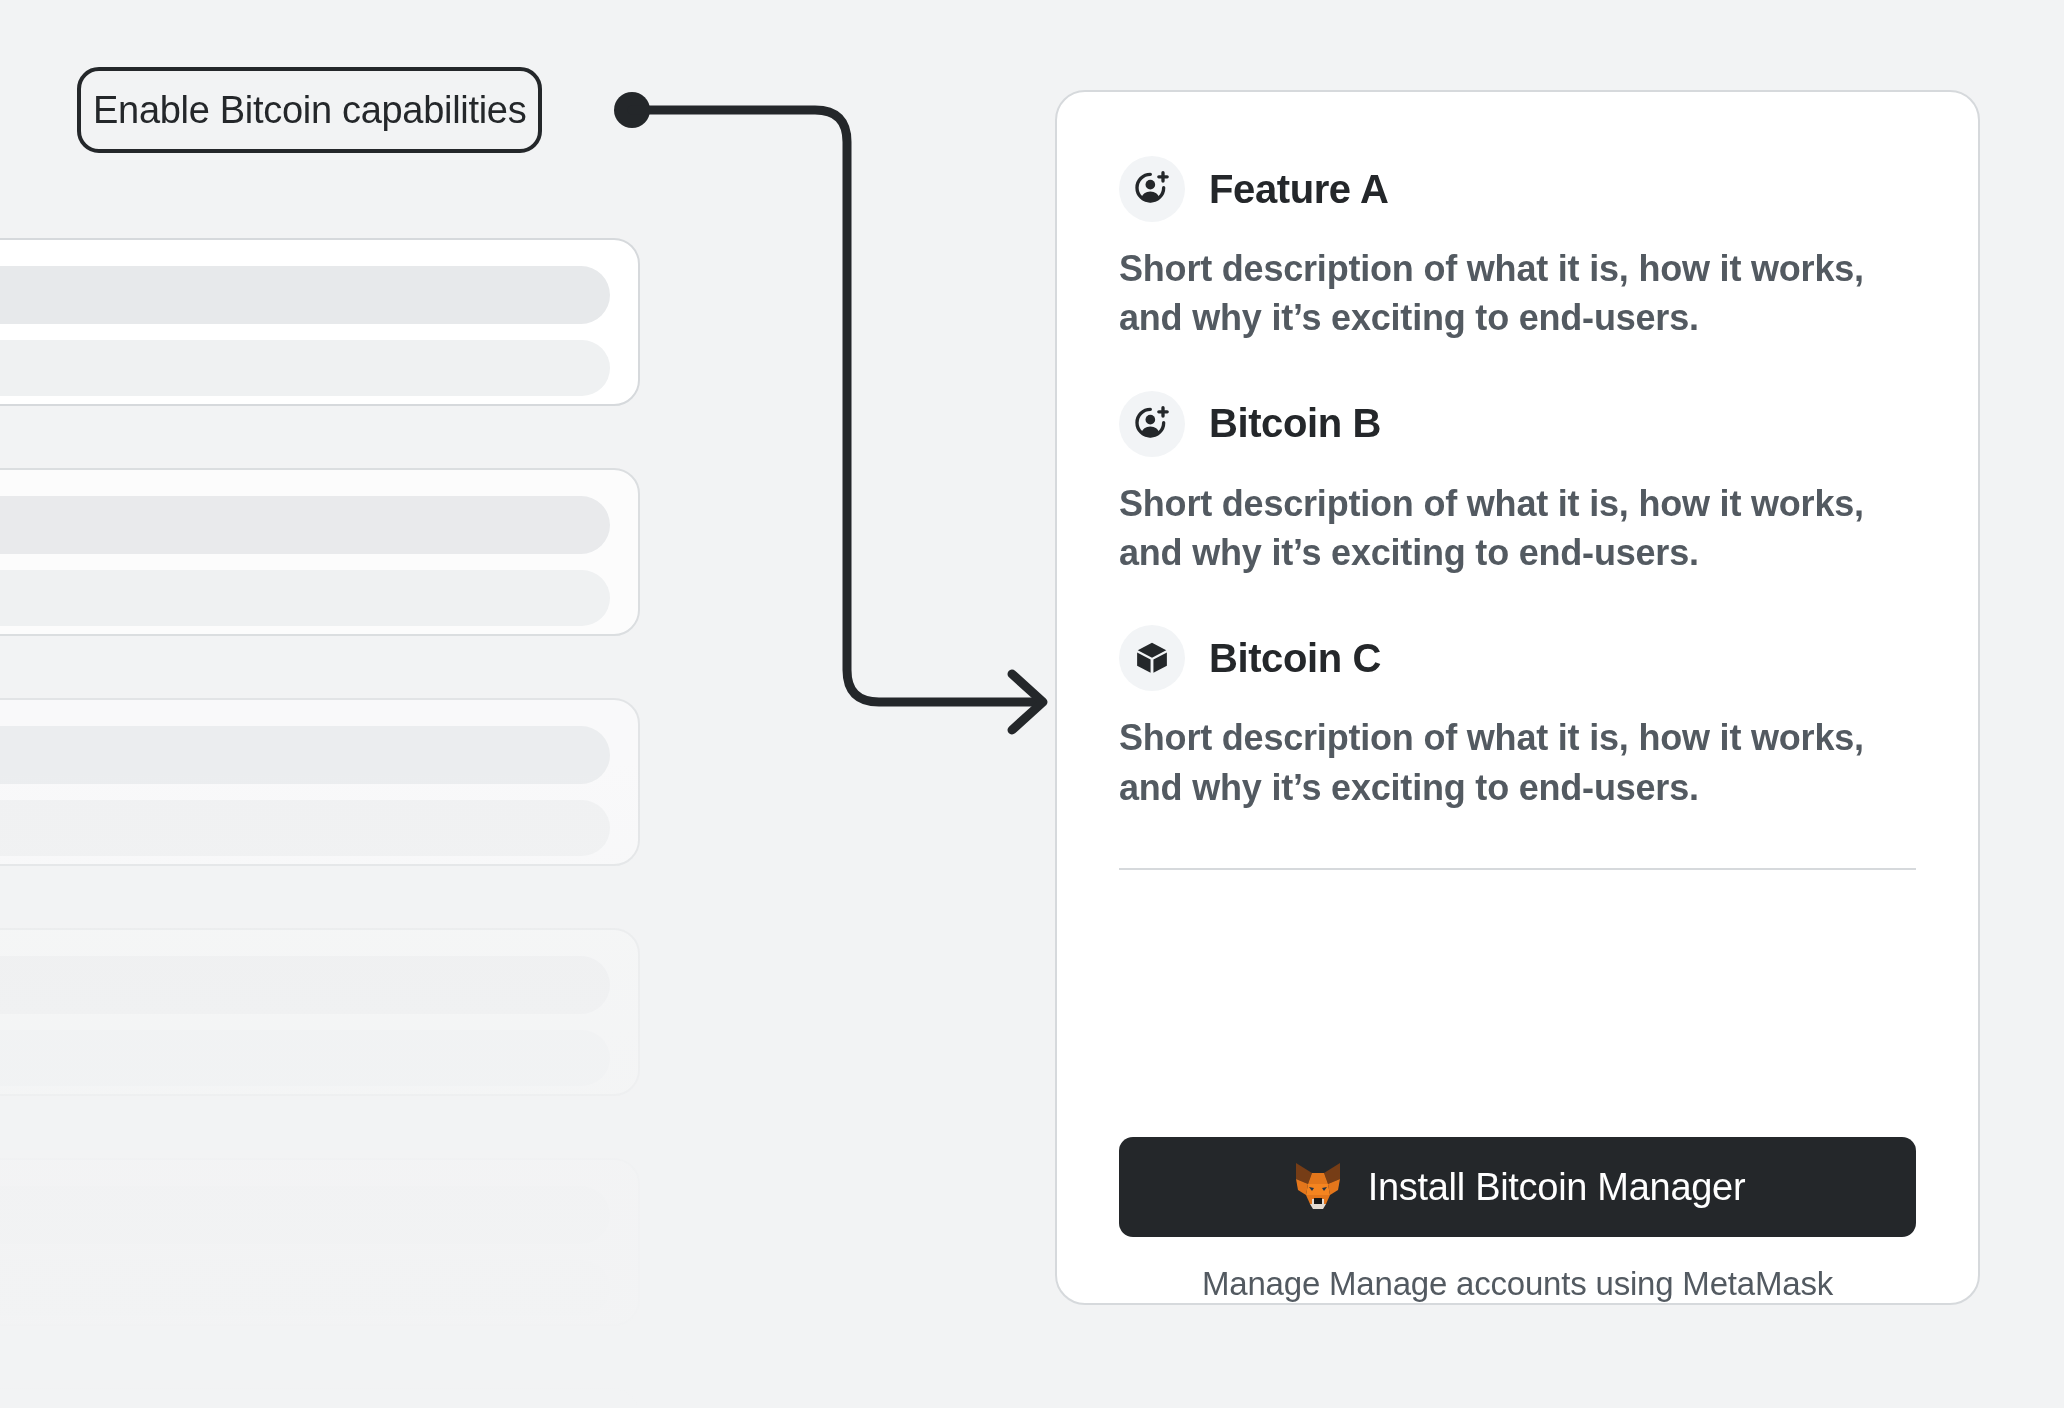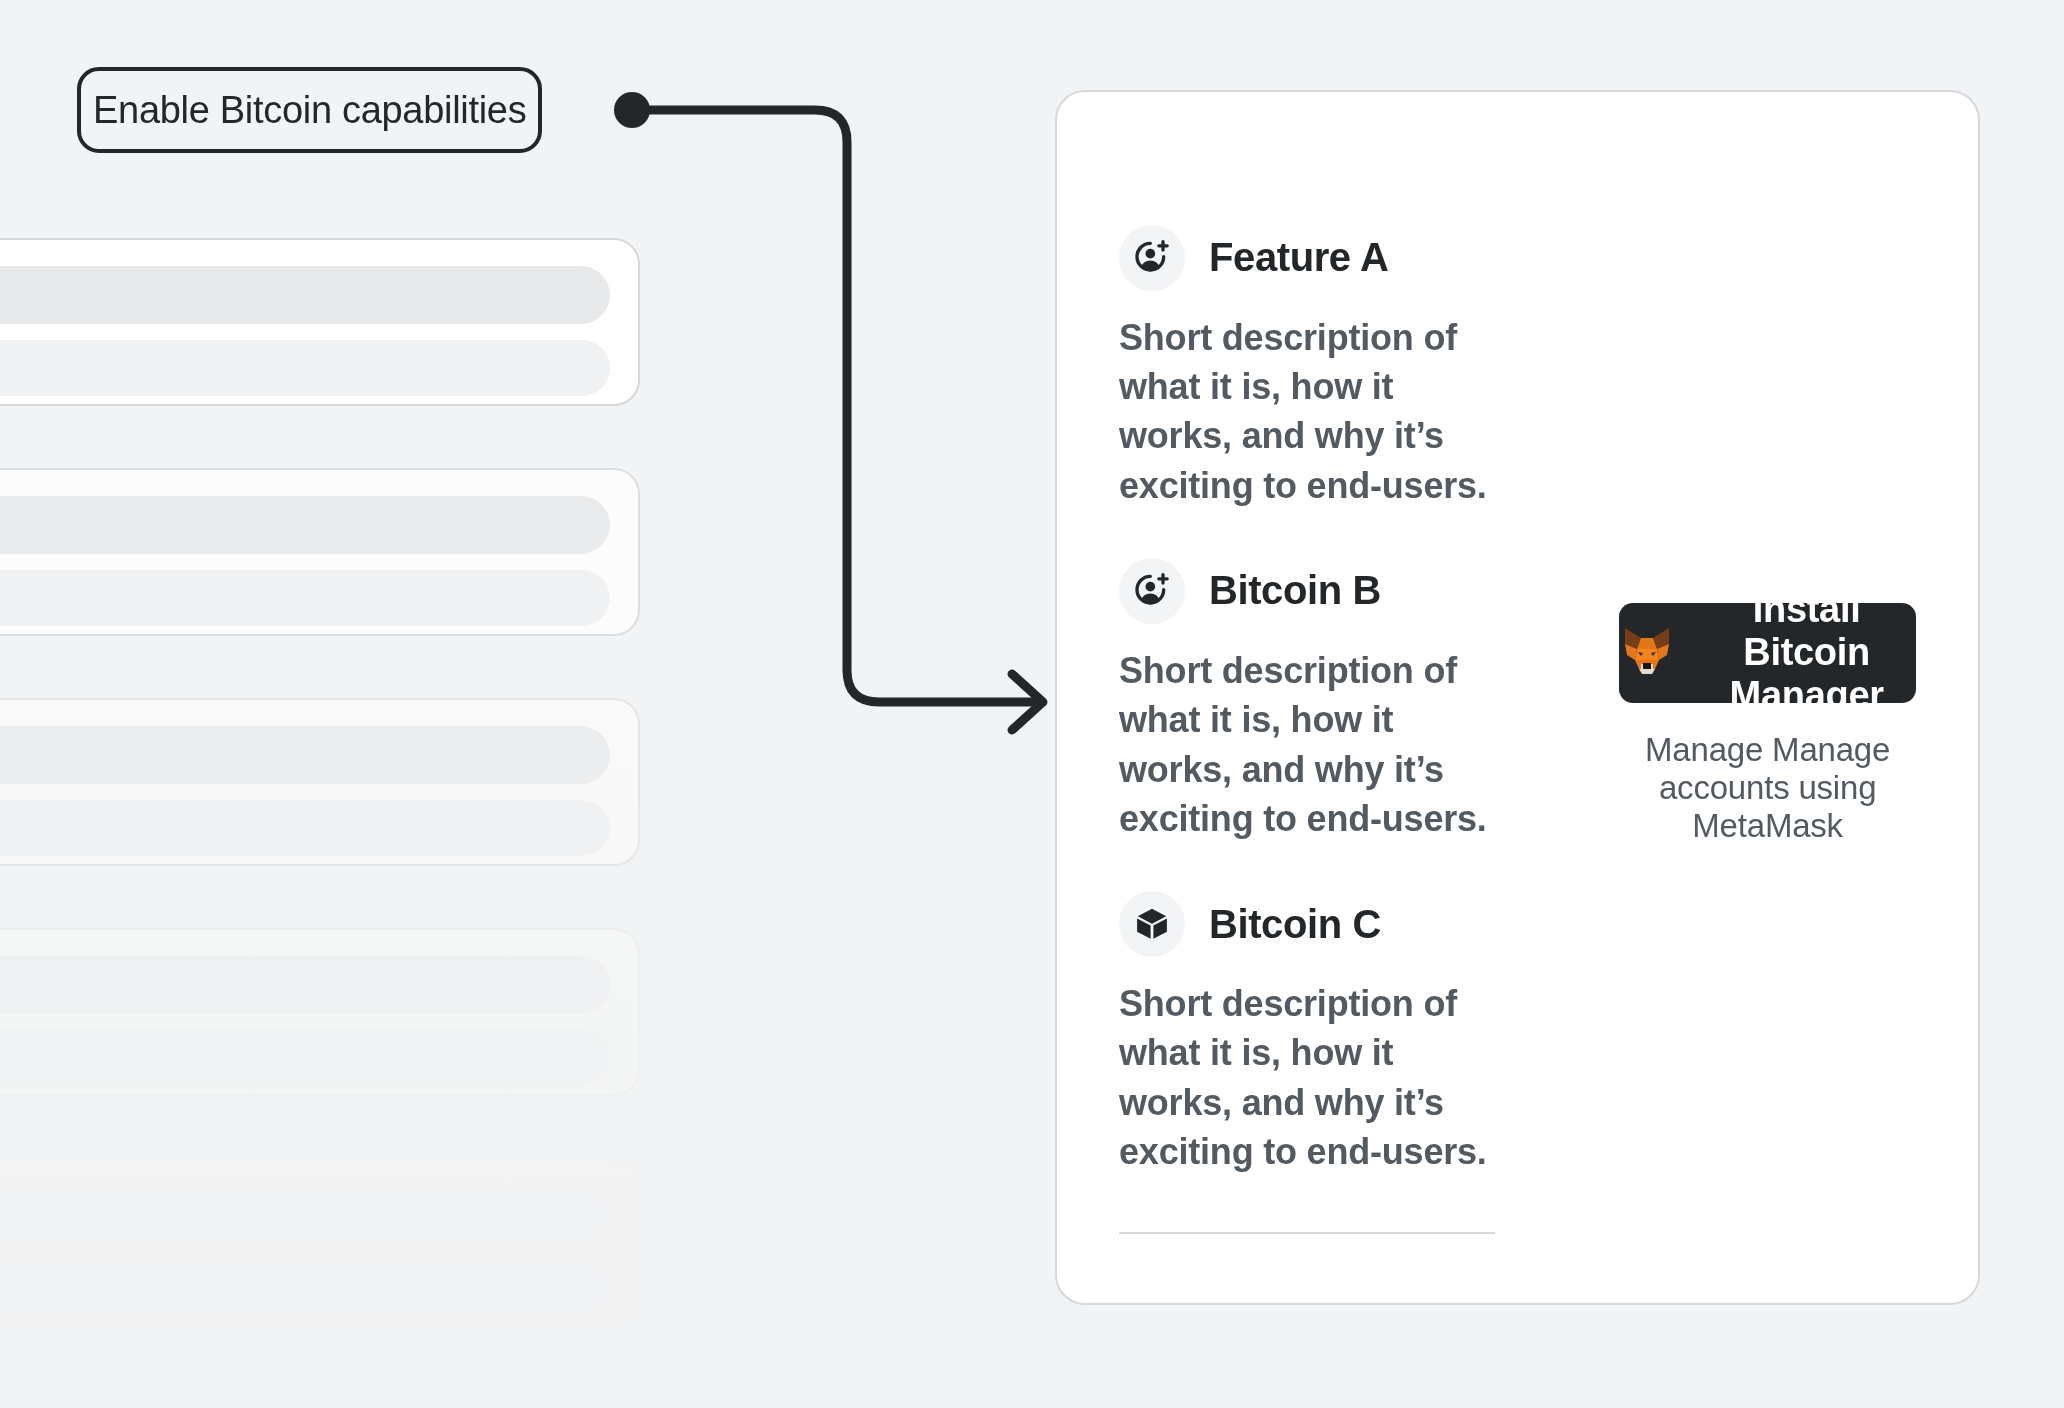--- a/index.html
+++ b/index.html
@@ -99,22 +99,21 @@
     position: absolute;
     left: 1055px;
     top: 90px;
     box-sizing: border-box;
     width: 925px;
     height: 1215px;
     background: #FFFFFF;
     border: 2px solid #D6D9DC;
     border-radius: 30px;
     display: flex;
-    flex-direction: row;
-    align-items: center;
+    flex-direction: column;
   }
 
   #features-section {
     padding: 64px 62px 0 62px;
     flex: 1 1 auto;
   }
 
   .feature-row { margin-bottom: 48px; }
   .feature-row:last-child { margin-bottom: 0; }
 
@@ -168,21 +167,21 @@
     display: flex;
     align-items: center;
     justify-content: center;
     gap: 22px;
     cursor: pointer;
     padding: 0;
   }
   #install-button-label {
     color: #FFFFFF;
     font-size: 38px;
-    font-weight: bold;
+    font-weight: normal;
     letter-spacing: -0.3px;
   }
   #footer-caption {
     margin-top: 28px;
     text-align: center;
     font-size: 33px;
     color: #535A61;
     letter-spacing: -0.2px;
   }
 </style>

